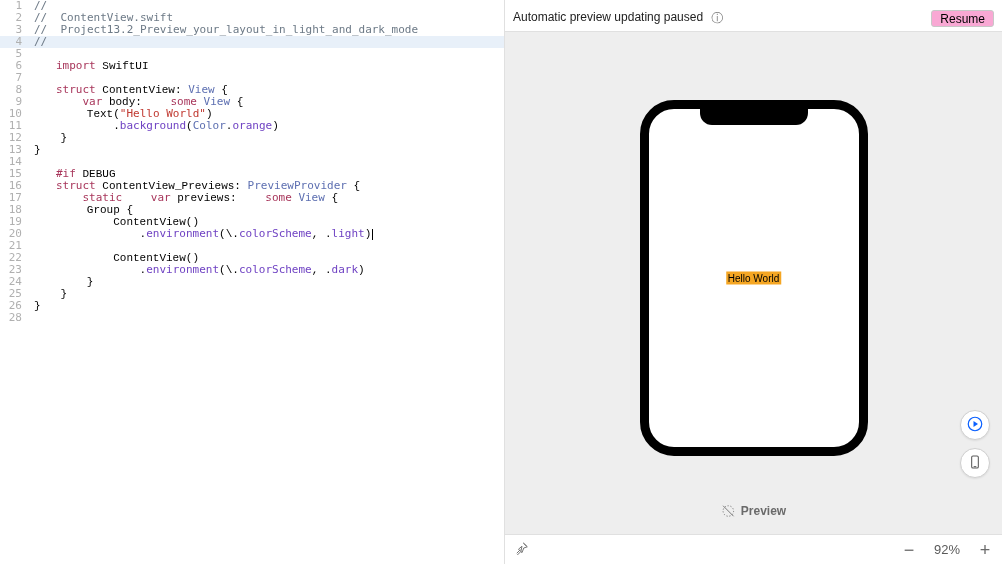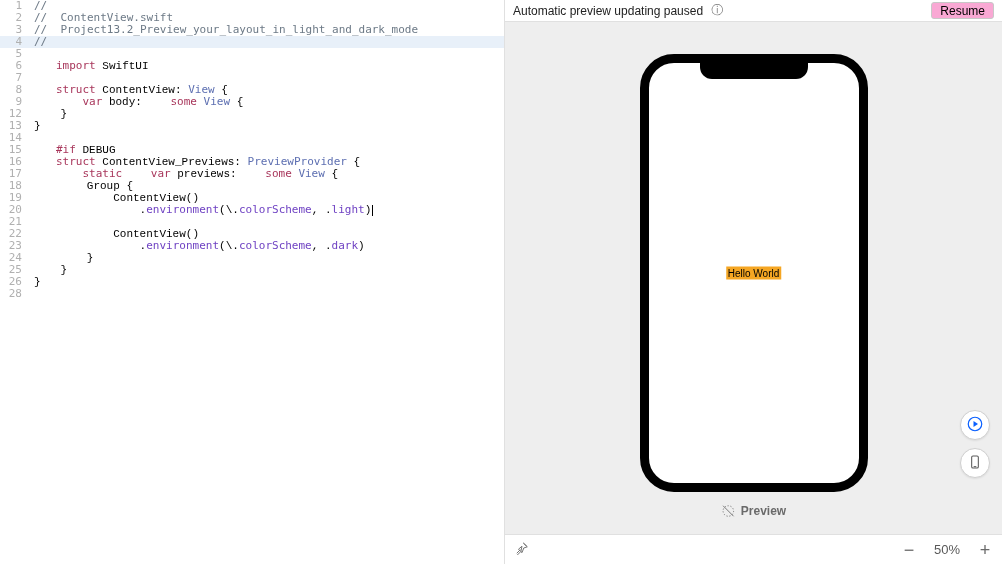--- a/index.html
+++ b/index.html
@@ -57,24 +57,23 @@
 
   
   .preview-pane {
     flex: 1;
     height: 100%;
     display: flex;
     flex-direction: column;
     background: #fff;
   }
   .preview-header {
-    height: 22px;
-    display: flex;
-    align-items: center;
-    padding: 4px 8px;
+    height: 32px;
+    display: flex;
+    padding: 10px 8px;
     border-bottom: 1px solid #e0e0e0;
     font-size: 12px;
     color: #222;
   }
   .preview-header .info-icon {
     margin-left: 8px;
     color: #7a7a7a;
   }
   .preview-header .spacer { flex: 1; }
   .resume-btn {
@@ -92,21 +91,21 @@
     flex: 1;
     background: #eeeeee;
     position: relative;
     overflow: hidden;
   }
   
   .device {
     position: absolute;
     left: 50%; top: 49%;
     transform: translate(-50%, -50%);
-    width: 228px; height: 438px;
+    width: 228px; height: 356px;
     border: 9px solid #000;
     border-radius: 34px;
     background: #fff;
   }
   .notch {
     position: absolute;
     top: -2px; left: 50%;
     transform: translateX(-50%);
     width: 108px; height: 18px;
     background: #000;
@@ -182,20 +181,22 @@
   <div class="editor" id="editor">
       <div class="code-line"><div class="gutter">1</div><div class="code"><span class="tk-comment">//</span></div></div>
       <div class="code-line"><div class="gutter">2</div><div class="code"><span class="tk-comment">//  ContentView.swift</span></div></div>
       <div class="code-line"><div class="gutter">3</div><div class="code"><span class="tk-comment">//  Project13.2_Preview_your_layout_in_light_and_dark_mode</span></div></div>
       <div class="code-line highlight"><div class="gutter">4</div><div class="code"><span class="tk-comment">//</span></div></div>
       <div class="code-line"><div class="gutter">5</div><div class="code"><span class="tk-plain"></span></div></div>
       <div class="code-line"><div class="gutter">6</div><div class="code"><span class="tk-keyword">import</span><span class="tk-plain"> SwiftUI</span></div></div>
       <div class="code-line"><div class="gutter">7</div><div class="code"><span class="tk-plain"></span></div></div>
       <div class="code-line"><div class="gutter">8</div><div class="code"><span class="tk-keyword">struct</span><span class="tk-plain"> ContentView: </span><span class="tk-type">View</span><span class="tk-plain"> {</span></div></div>
       <div class="code-line"><div class="gutter">9</div><div class="code"><span class="tk-plain">    </span><span class="tk-keyword">var</span><span class="tk-plain"> body: </span><span class="tk-keyword">some</span><span class="tk-plain"> </span><span class="tk-type">View</span><span class="tk-plain"> {</span></div></div>
+      <div class="code-line"><div class="gutter">10</div><div class="code"><span class="tk-plain">        Text(</span><span class="tk-string">"Hello World"</span><span class="tk-plain">)</span></div></div>
+      <div class="code-line"><div class="gutter">11</div><div class="code"><span class="tk-plain">            .</span><span class="tk-member">background</span><span class="tk-plain">(</span><span class="tk-type">Color</span><span class="tk-plain">.</span><span class="tk-member">orange</span><span class="tk-plain">)</span></div></div>
       <div class="code-line"><div class="gutter">12</div><div class="code"><span class="tk-plain">    }</span></div></div>
       <div class="code-line"><div class="gutter">13</div><div class="code"><span class="tk-plain">}</span></div></div>
       <div class="code-line"><div class="gutter">14</div><div class="code"><span class="tk-plain"></span></div></div>
       <div class="code-line"><div class="gutter">15</div><div class="code"><span class="tk-keyword">#if</span><span class="tk-plain"> DEBUG</span></div></div>
       <div class="code-line"><div class="gutter">16</div><div class="code"><span class="tk-keyword">struct</span><span class="tk-plain"> ContentView_Previews: </span><span class="tk-type">PreviewProvider</span><span class="tk-plain"> {</span></div></div>
       <div class="code-line"><div class="gutter">17</div><div class="code"><span class="tk-plain">    </span><span class="tk-keyword">static</span><span class="tk-plain"> </span><span class="tk-keyword">var</span><span class="tk-plain"> previews: </span><span class="tk-keyword">some</span><span class="tk-plain"> </span><span class="tk-type">View</span><span class="tk-plain"> {</span></div></div>
       <div class="code-line"><div class="gutter">18</div><div class="code"><span class="tk-plain">        Group {</span></div></div>
       <div class="code-line"><div class="gutter">19</div><div class="code"><span class="tk-plain">            ContentView()</span></div></div>
       <div class="code-line"><div class="gutter">20</div><div class="code"><span class="tk-plain">                .</span><span class="tk-member">environment</span><span class="tk-plain">(\.</span><span class="tk-member">colorScheme</span><span class="tk-plain">, .</span><span class="tk-member">light</span><span class="tk-plain">)</span><span class="caret"></span></div></div>
       <div class="code-line"><div class="gutter">21</div><div class="code"><span class="tk-plain"></span></div></div>
@@ -257,19 +258,19 @@
       <span>
         <svg width="14" height="14" viewBox="0 0 24 24" fill="none" stroke="#6a6a6a" stroke-width="1.6">
           <path d="M14 3 L21 10 L15 12 L12 20 L10 18 L4 24 M10 18 L6 14 L12 9 Z" fill="none"></path>
           <path d="M15 4 L20 9"></path>
           <path d="M9 15 L3 21"></path>
         </svg>
       </span>
       <span class="spacer"></span>
       <div class="zoom-controls">
         <span class="zoom-sign">−</span>
-        <span>50%</span>
+        <span>92%</span>
         <span class="zoom-sign">+</span>
       </div>
     </div>
   </div>
 
 </div>
 
 </body></html>

